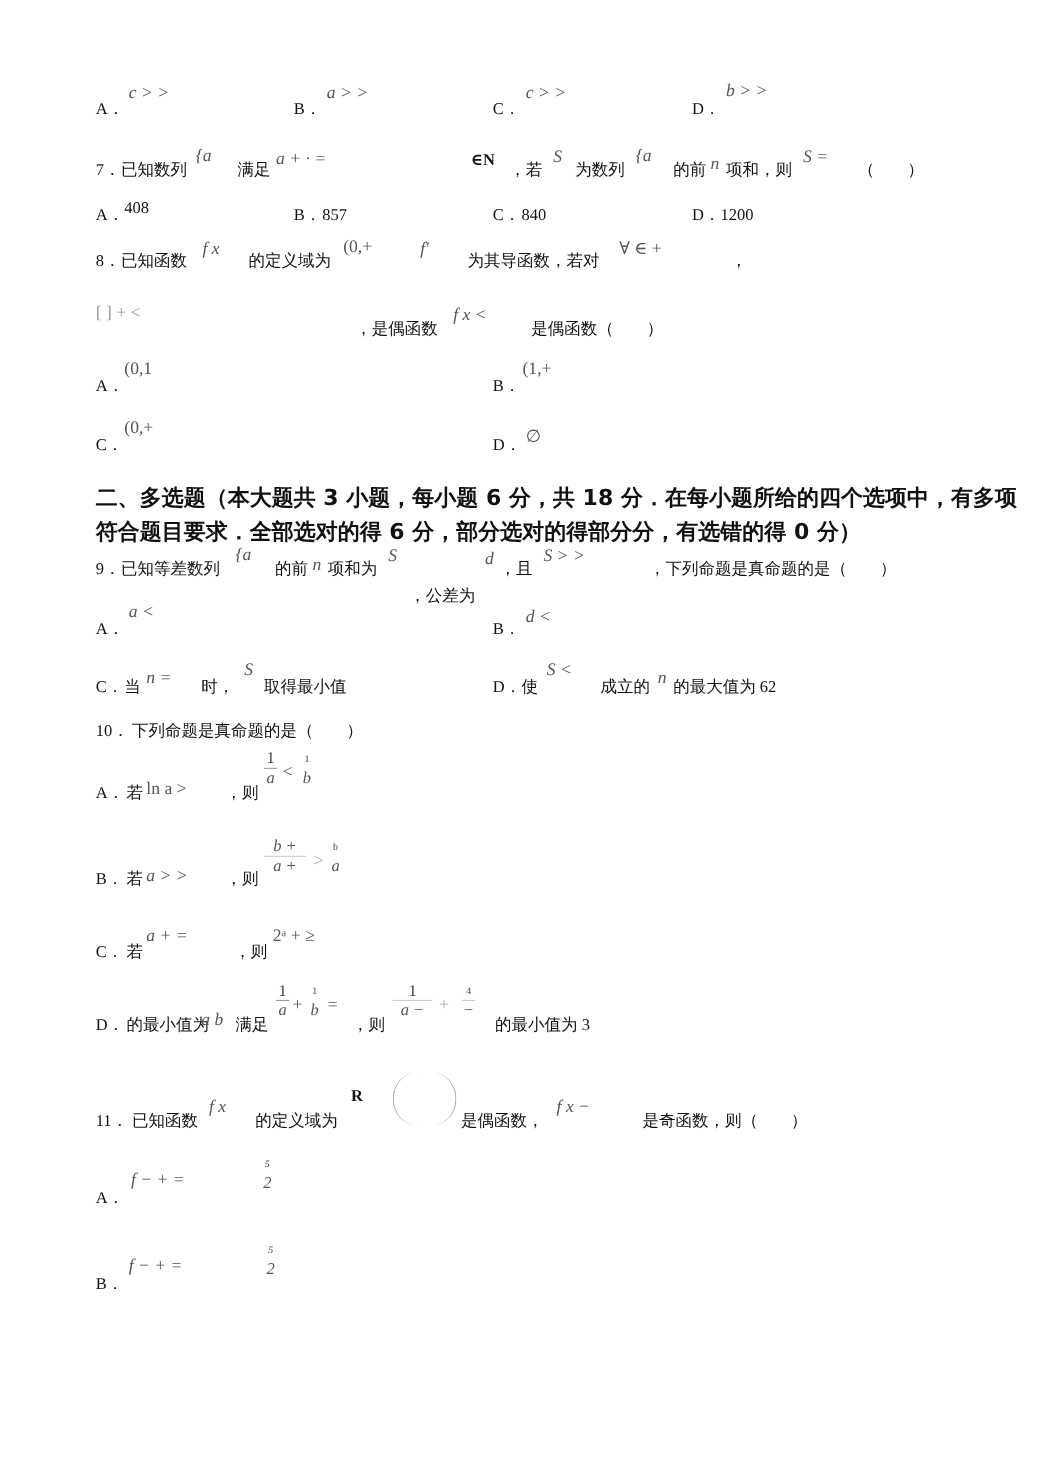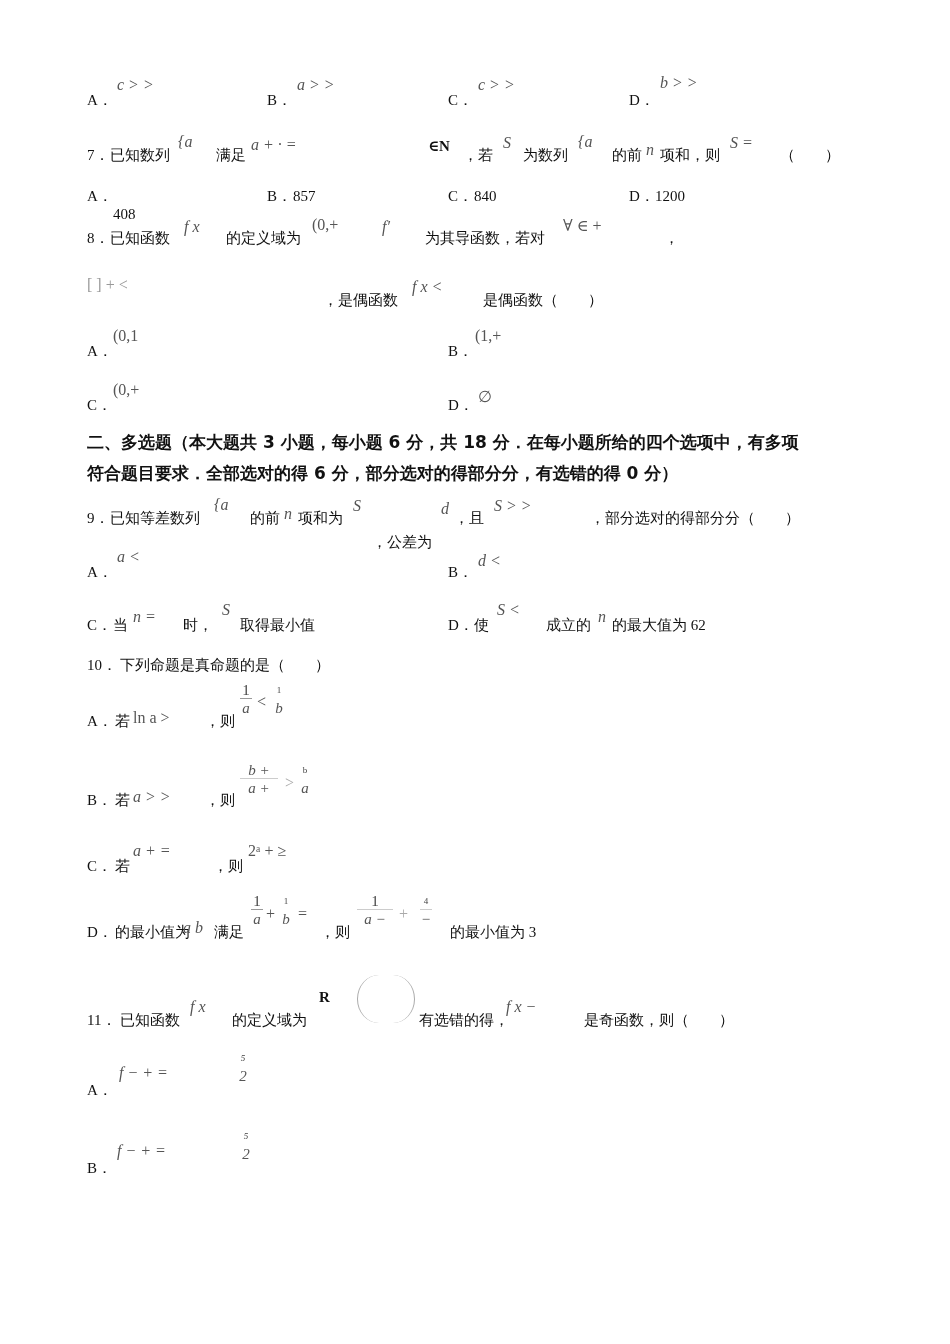--- a/index.html
+++ b/index.html
@@ -3,21 +3,21 @@
 <meta charset="utf-8">
 <style>
   html, body { margin:0; padding:0; background:#ffffff; }
   body { width:950px; height:1344px; position:relative; overflow:hidden;
          font-family:"Liberation Serif","DejaVu Serif",serif; color:#111; }
   .abs { position:absolute; white-space:nowrap; }
   .t { font-size:15px; line-height:20px; }
   .m { font-family:"Liberation Serif","DejaVu Serif",serif; font-style:italic; color:#555; font-size:16px; }
   .mu { font-family:"Liberation Serif","DejaVu Serif",serif; color:#555; font-size:16px; }
   .bold { font-weight:bold; }
-  .h2 { font-size:17px; font-weight:bold; line-height:30px; font-family:"DejaVu Sans","Liberation Sans",sans-serif; }
+  .h2 { font-size:20px; font-weight:bold; line-height:30px; font-family:"DejaVu Sans","Liberation Sans",sans-serif;margin-top:10px; }
   .frac { display:inline-block; vertical-align:middle; text-align:center; }
   .frac .num { display:block; font-size:15px; line-height:16px; color:#444; }
   .frac .bar { display:block; border-top:1px solid #999; height:0; }
   .frac .den { display:block; font-size:15px; line-height:18px; font-style:italic; color:#555; }
   .paren-box { position:absolute; width:56px; height:48px; border-left:1px solid #aaa; border-right:1px solid #aaa; border-radius:22px / 24px; }
 </style>
 </head>
 <body>
 
 <div>
@@ -42,21 +42,21 @@
   <span class="abs m" style="left:503px;top:134px">S</span>
   <span class="abs t" style="left:523px;top:145px">为数列</span>
   <span class="abs m" style="left:578px;top:133px">{a</span>
   <span class="abs t" style="left:612px;top:145px">的前</span>
   <span class="abs m" style="left:646px;top:141px">n</span>
   <span class="abs t" style="left:660px;top:145px">项和，则</span>
   <span class="abs m" style="left:730px;top:134px">S   =</span>
   <span class="abs t" style="left:780px;top:145px">（　　）</span>
 
   <span class="abs t" style="left:87px;top:186px">A．</span>
-  <span class="abs t" style="left:113px;top:204px">408</span>
+  <span class="abs t" style="left:113px;top:180px">408</span>
   <span class="abs t" style="left:267px;top:186px">B．</span>
   <span class="abs t" style="left:293px;top:186px">857</span>
   <span class="abs t" style="left:448px;top:186px">C．</span>
   <span class="abs t" style="left:474px;top:186px">840</span>
   <span class="abs t" style="left:629px;top:186px">D．</span>
   <span class="abs t" style="left:655px;top:186px">1200</span>
 </div>
 
 <div>
   <span class="abs t" style="left:87px;top:228px">8．</span>
@@ -94,21 +94,21 @@
   <span class="abs t" style="left:110px;top:508px">已知等差数列</span>
   <span class="abs m" style="left:214px;top:496px">{a</span>
   <span class="abs t" style="left:250px;top:508px">的前</span>
   <span class="abs m" style="left:284px;top:505px">n</span>
   <span class="abs t" style="left:298px;top:508px">项和为</span>
   <span class="abs m" style="left:353px;top:497px">S</span>
   <span class="abs t" style="left:372px;top:532px">，公差为</span>
   <span class="abs m" style="left:441px;top:500px">d</span>
   <span class="abs t" style="left:454px;top:508px">，且</span>
   <span class="abs m" style="left:494px;top:497px">S   &gt;      &gt;</span>
-  <span class="abs t" style="left:590px;top:508px">，部分选对的得部分分（　　）</span>
+  <span class="abs t" style="left:590px;top:508px">，下列命题是真命题的是（　　）</span>
 
   <span class="abs t" style="left:87px;top:562px">A．</span>
   <span class="abs m" style="left:117px;top:548px">a   &lt;</span>
   <span class="abs t" style="left:448px;top:562px">B．</span>
   <span class="abs m" style="left:478px;top:552px">d &lt;</span>
 
   <span class="abs t" style="left:87px;top:615px">C．</span>
   <span class="abs t" style="left:113px;top:615px">当</span>
   <span class="abs m" style="left:133px;top:608px">n =</span>
   <span class="abs t" style="left:183px;top:615px">时，</span>
@@ -196,21 +196,21 @@
   <span class="abs t" style="left:450px;top:922px">的最小值为 3</span>
 </div>
 
 <div>
   <span class="abs t" style="left:87px;top:1010px">11．</span>
   <span class="abs t" style="left:120px;top:1010px">已知函数</span>
   <span class="abs m" style="left:190px;top:998px">f  x</span>
   <span class="abs t" style="left:232px;top:1010px">的定义域为</span>
   <span class="abs t bold" style="left:319px;top:987px">R</span>
   <div class="paren-box" style="left:357px;top:975px"></div>
-  <span class="abs t" style="left:419px;top:1010px">有选错的得，</span>
+  <span class="abs t" style="left:419px;top:1010px">是偶函数，</span>
   <span class="abs m" style="left:506px;top:998px">f  x  −</span>
   <span class="abs t" style="left:584px;top:1010px">是奇函数，则（　　）</span>
 
   <span class="abs t" style="left:87px;top:1080px">A．</span>
   <span class="abs m" style="left:119px;top:1064px">f  −   +          =</span>
   <span class="abs frac" style="left:238px;top:1050px">
     <span class="num" style="font-size:9px;font-style:italic">5</span>
     <span class="bar" style="width:10px;border-color:#fff"></span>
     <span class="den">2</span>
   </span>

